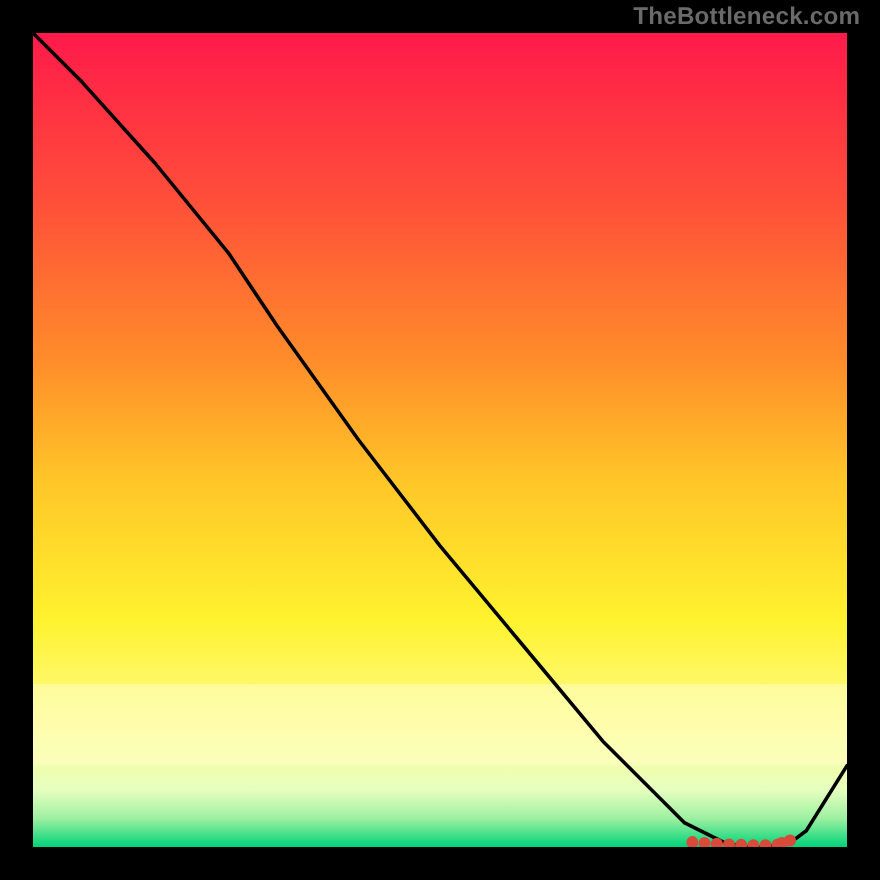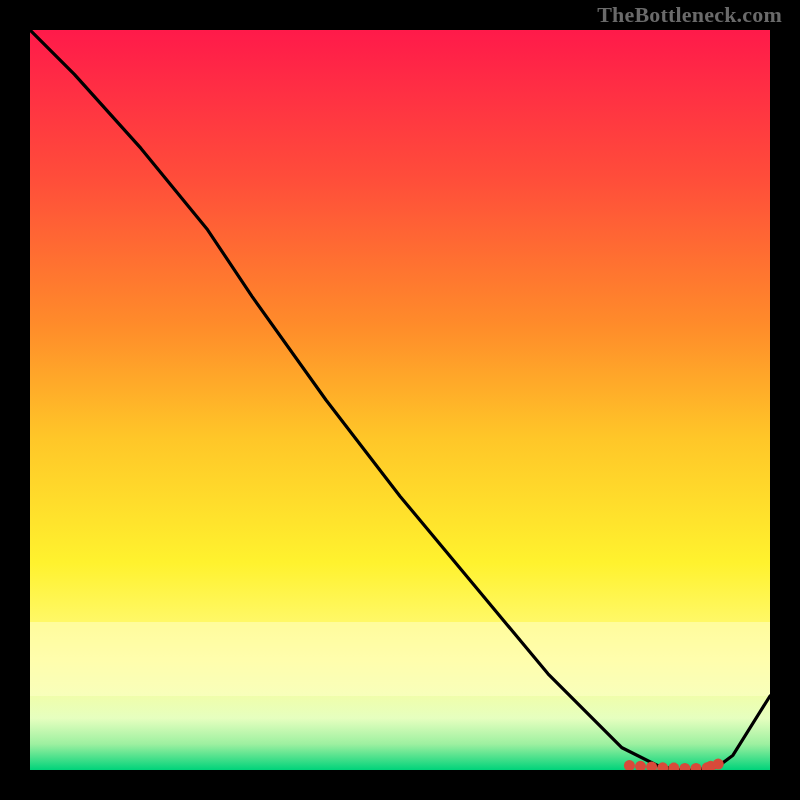--- a/index.html
+++ b/index.html
@@ -9,21 +9,20 @@
     height: 800px;
     background: #000;
     font-family: Arial, Helvetica, sans-serif;
     overflow: hidden;
   }
   .outer {
     position: relative;
     width: 800px;
     height: 724px;
     background: #000;
-    font-family: Liberation Serif, serif;
   }
   .watermark {
     position: absolute;
     top: 2px;
     right: 18px;
     color: #6a6a6a;
     font-size: 22px;
     font-weight: 600;
     letter-spacing: 0.2px;
     user-select: none;

